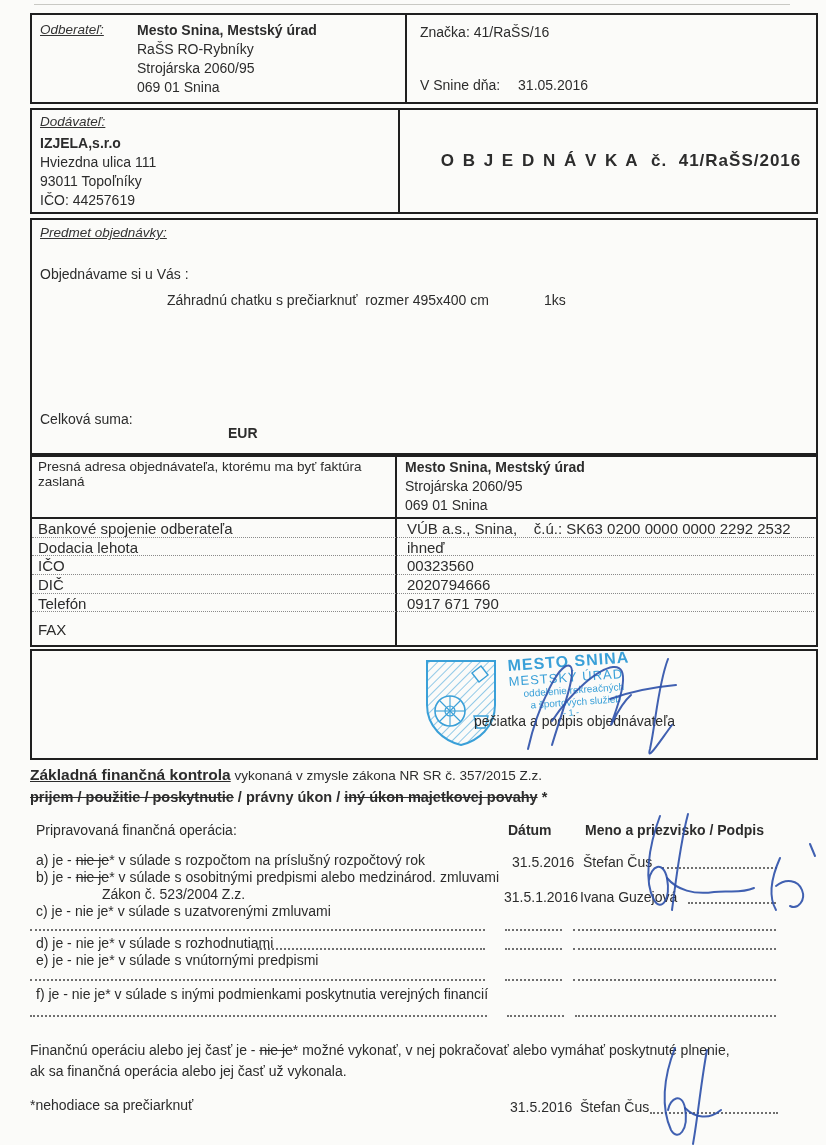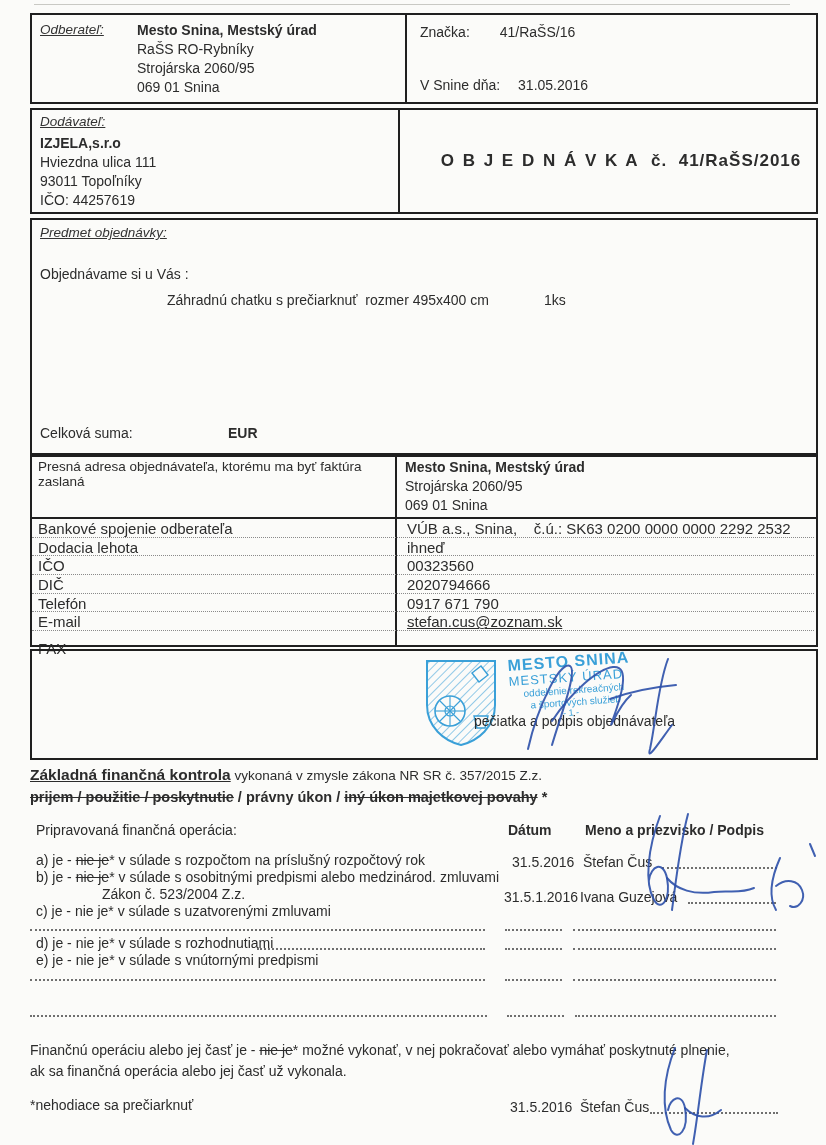--- a/index.html
+++ b/index.html
@@ -38,21 +38,21 @@
     <div class="vdiv" style="left:373px;"></div>
     <span class="abs lab-iu" style="left:8px;top:7px;text-align:center;">Odberateľ:</span>
     <div class="abs addr" style="left:105px;top:6px;">
       <div class="bold">Mesto Snina, Mestský úrad</div>
       <div>RaŠS RO-Rybníky</div>
       <div>Strojárska 2060/95</div>
       <div>069 01 Snina</div>
     </div>
     <div class="abs" style="left:388px;top:9px;">
       <span>Značka:</span>
-      <span style="margin-left:26px;">41/RaŠS/16</span>
+      <span style="">41/RaŠS/16</span>
     </div>
     <div class="abs" style="left:388px;top:62px;">
       <span>V Snine dňa:</span>
       <span style="margin-left:14px;">31.05.2016</span>
     </div>
   </div>
 
   <div class="box" style="left:30px;top:108px;width:784px;height:102px;">
     <div class="vdiv" style="left:366px;"></div>
     <span class="abs lab-iu" style="left:8px;top:4px;">Dodávateľ:</span>
@@ -65,21 +65,21 @@
     <div class="abs" style="left:366px;right:0;top:0;bottom:0;display:flex;align-items:center;justify-content:center;">
       <span class="title-big"><span>O B J E D N Á V K A</span><span style="letter-spacing:1px;"> &nbsp;</span><span style="letter-spacing:1px;">č.  41/RaŠS/2016</span></span>
     </div>
   </div>
 
   <div class="box" style="left:30px;top:218px;width:784px;height:235px;">
     <span class="abs lab-iu" style="left:8px;top:5px;">Predmet objednávky:</span>
     <div class="abs" style="left:8px;top:46px;">Objednávame si u Vás :</div>
     <div class="abs pre" style="left:135px;top:72px;">Záhradnú chatku s prečiarknuť  rozmer 495x400 cm</div>
     <div class="abs" style="left:512px;top:72px;">1ks</div>
-    <div class="abs" style="left:8px;top:205px;">Celková suma:</div>
+    <div class="abs" style="left:8px;top:191px;">Celková suma:</div>
     <div class="abs bold" style="left:196px;top:205px;">EUR</div>
   </div>
 
   <div class="box" style="left:30px;top:453px;width:784px;height:190px;">
     <div class="vdiv" style="left:363px;"></div>
     <div class="abs" style="left:0;top:0;width:784px;height:62px;border-bottom:2px solid #1f1f1f;">
       <div class="abs" style="left:6px;top:4px;width:350px;font-size:13.5px;">Presná adresa objednávateľa, ktorému ma byť faktúra zaslaná</div>
       <div class="abs addr" style="left:373px;top:3px;">
         <div class="bold">Mesto Snina, Mestský úrad</div>
         <div>Strojárska 2060/95</div>
@@ -99,24 +99,20 @@
           <span class="dl">IČO</span>
           <span class="dv">00323560</span>
         </div>
       <div class="drow">
           <span class="dl">DIČ</span>
           <span class="dv">2020794666</span>
         </div>
       <div class="drow">
           <span class="dl">Telefón</span>
           <span class="dv">0917 671 790</span>
-        </div>
-      <div class="drow">
-          <span class="dl">E-mail</span>
-          <span class="dv" style="text-decoration:underline;">stefan.cus@zoznam.sk</span>
         </div>
       <div class="drow">
           <span class="dl">FAX</span>
           <span class="dv"></span>
         </div>
     </div>
   </div>
 
   <div class="box" style="left:30px;top:649px;width:784px;height:107px;">
     <svg class="abs" style="left:392px;top:7px;" width="74" height="90" viewBox="0 0 74 90">
@@ -187,20 +183,21 @@
   <div class="dots" style="left:257px;top:947px;width:228px;"></div>
   <div class="dots" style="left:505px;top:947px;width:57px;"></div>
   <div class="dots" style="left:573px;top:947px;width:203px;"></div>
 
   <div class="kitem" style="left:36px;top:952px;">e) je - nie je* v súlade s vnútornými predpismi</div>
 
   <div class="dots" style="left:30px;top:978px;width:455px;"></div>
   <div class="dots" style="left:505px;top:978px;width:57px;"></div>
   <div class="dots" style="left:573px;top:978px;width:203px;"></div>
 
+  <div class="kitem" style="left:36px;top:986px;">f) je - nie je* v súlade s inými podmienkami poskytnutia verejných financií</div>
 
   <div class="dots" style="left:30px;top:1014px;width:457px;"></div>
   <div class="dots" style="left:507px;top:1014px;width:57px;"></div>
   <div class="dots" style="left:575px;top:1014px;width:201px;"></div>
 
   <div class="abs" style="left:30px;top:1040px;width:776px;line-height:21px;">
     <span>Finančnú operáciu alebo jej časť je - </span><span class="strike">nie je</span><span>* možné vykonať, v nej pokračovať alebo vymáhať poskytnuté plnenie,</span><br>
     <span>ak sa finančná operácia alebo jej časť už vykonala.</span>
   </div>
 

